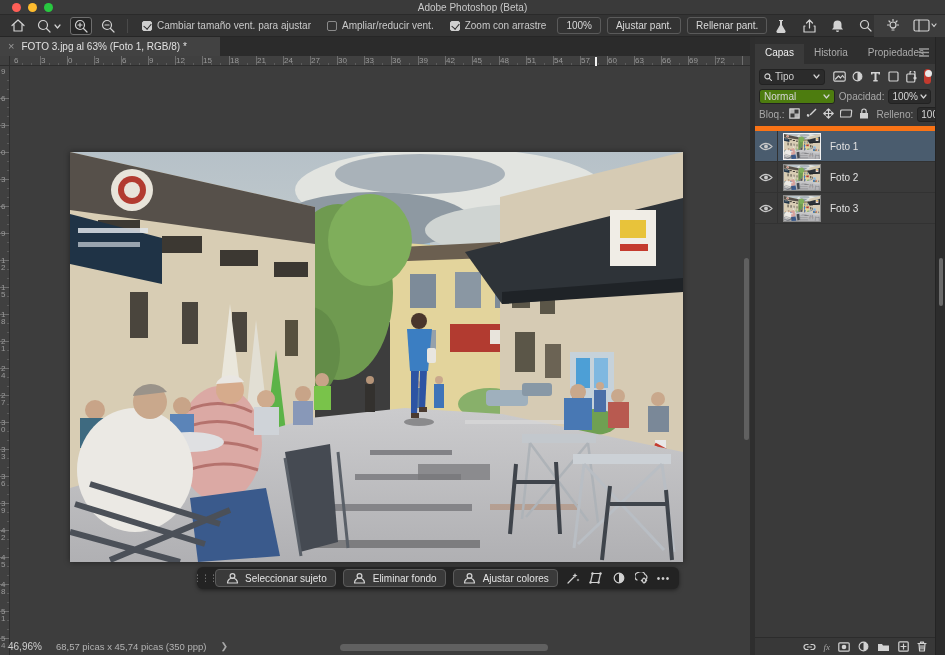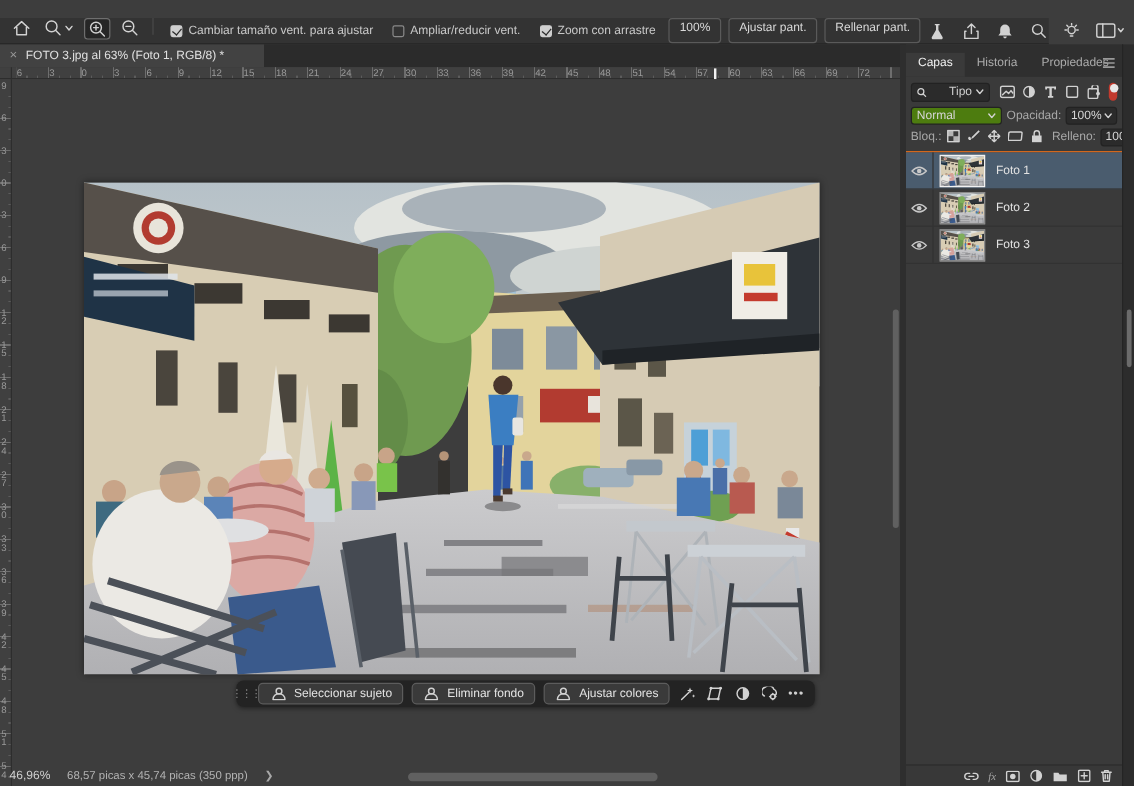--- a/index.html
+++ b/index.html
@@ -11,21 +11,21 @@
   }
   
   .titlebar { position:absolute; left:0; top:0; width:945px; height:15px;
     background:#3a3a3a; border-bottom:1px solid #2a2a2a; display:flex; align-items:center; }
   .lights { position:absolute; left:12px; top:3px; display:flex; gap:7px; }
   .light { width:9px; height:9px; border-radius:50%; }
   .light.red{ background:#ff5f57; } .light.yellow{ background:#febc2e; } .light.green{ background:#28c840; }
   .win-title { width:100%; text-align:center; font-size:10px; color:#c9c9c9; }
   
   .optionsbar { position:absolute; left:0; top:15px; width:874px; height:22px;
-    background:#333333; border-bottom:1px solid #262626; display:flex; gap:6px; padding:0 8px; }
+    background:#333333; border-bottom:1px solid #262626; display:flex; align-items:center; gap:6px; padding:0 8px; }
   .ob-icon { width:20px; height:16px; display:flex; align-items:center; justify-content:center; flex:0 0 auto; }
   .ob-icon svg { display:block; }
   .tool-active { background:#262626; border:1px solid #6e6e6e; border-radius:3px; width:22px; height:18px; }
   .ob-sep { width:1px; height:14px; background:#4a4a4a; margin:0 3px; flex:0 0 auto; }
   .cbx-wrap { display:flex; align-items:center; gap:5px; margin:0 5px; flex:0 0 auto; }
   .cbx { width:10px; height:10px; border:1px solid #8a8a8a; border-radius:2px; position:relative; background:transparent; }
   .cbx.checked { background:#cfcfcf; border-color:#cfcfcf; }
   .cbx.checked::after { content:""; position:absolute; left:2px; top:0px; width:4px; height:6px;
     border:solid #2a2a2a; border-width:0 1.5px 1.5px 0; transform:rotate(40deg); }
   .cbx-label { color:#c9c9c9; font-size:10px; white-space:nowrap; }
@@ -78,38 +78,38 @@
   .status-chev { color:#a8a8a8; font-size:9px; }
   
   .panel-gutter { position:absolute; left:750px; top:37px; width:5px; height:618px; background:#2e2e2e; }
   .panel { position:absolute; left:755px; top:37px; width:180px; height:618px; background:#3a3a3a; }
   .panel-tabs { height:27px; background:#2f2f2f; display:flex; align-items:flex-end; padding-top:7px; position:relative; }
   .panel-tab { padding:3px 10px 4px; font-size:10px; color:#ababab; height:20px; }
   .panel-tab.active { background:#3a3a3a; color:#f0f0f0; font-weight:normal; }
   .panel-menu-icon { position:absolute; right:6px; top:11px; }
   .filter-row { height:22px; display:flex; align-items:center; gap:0; padding:3px 4px 0 4px; }
   .kind-select { width:74px; height:16px; background:#2b2b2b; border:1px solid #222; border-radius:3px;
-    display:flex; align-items:center; gap:3px; padding:0 4px; color:#cfcfcf; font-size:10px;text-align:right; }
+    display:flex; align-items:center; gap:3px; padding:0 4px; color:#cfcfcf; font-size:10px; }
   .kind-select .grow { flex:1; }
   .filter-icons { display:flex; align-items:center; gap:1px; margin-left:6px; flex:1; justify-content:space-between; }
   .f-icon { width:17px; height:16px; display:flex; align-items:center; justify-content:center; }
   .filter-toggle { width:8px; height:15px; border-radius:4px; background:#c23a2e; position:relative; margin-left:4px; }
   .filter-toggle::before { content:""; position:absolute; left:0.5px; top:0.5px; width:7px; height:7px; border-radius:50%; background:#e8e8e8; }
   .blend-row { height:19px; display:flex; align-items:center; padding:2px 4px 0 4px; gap:4px; }
   .blend-select { width:106px; height:15px; background:#4d7c0f; border:1px solid #222; border-radius:3px;
     display:flex; align-items:center; padding:0 4px; color:#d6d6d6; font-size:10px; }
   .blend-select .grow { flex:1; }
   .mini-label { color:#a8a8a8; font-size:10px; white-space:nowrap;text-align:center; }
   .mini-value { height:15px; background:#2b2b2b; border:1px solid #222; border-radius:3px; color:#d6d6d6;
     font-size:10px; display:flex; align-items:center; padding:0 3px; gap:2px; }
   .lock-row { height:18px; display:flex; align-items:center; padding:1px 4px 0 4px; gap:4px; }
   .lock-icons { display:flex; align-items:center; gap:6px; }
   .lock-row .spacer { flex:1; }
   
-  .layers-list { margin-top:3px; border-top:1px solid #f97316; }
+  .layers-list { margin-top:3px; border-top:5px solid #f97316; }
   .layer-row { height:31px; display:flex; align-items:center; border-bottom:1px solid #323232; background:#3a3a3a; }
   .layer-row.selected { background:#4a5c6e; }
   .eye-col { width:23px; height:100%; display:flex; align-items:center; justify-content:center; border-right:1px solid #313131; }
   .layer-thumb { width:38px; height:27px; margin-left:5px; border:1px solid #8a8a8a; background:#777; flex:0 0 auto; }
   .layer-row.selected .layer-thumb { border:1px solid #f2f2f2; }
   .layer-thumb svg { display:block; }
   .layer-name { margin-left:9px; font-size:10px; color:#e2e2e2; }
   .panel-footer { position:absolute; left:0; bottom:0; width:100%; height:18px; border-top:1px solid #2c2c2c;
     display:flex; align-items:center; justify-content:flex-end; gap:8px; padding-right:8px; background:#383838; }
   .pf-icon { display:flex; align-items:center; justify-content:center; height:14px; }
@@ -259,20 +259,28 @@
       <path d="M460,291 l-8,76 M518,291 l10,80 M460,291 l58,78 M518,291 l-62,74" stroke="#aeb3b8" stroke-width="2.5"></path>
       <rect x="503" y="302" width="98" height="10" fill="#ccd1d6"></rect>
       <path d="M514,312 l-10,84 M592,312 l12,88 M514,312 l80,86 M592,312 l-84,80" stroke="#b9bec4" stroke-width="3"></path>
       <path d="M446,312 l-6,70 M486,310 l4,72 M446,330 h42 M540,334 l-8,74 M596,338 l6,70 M540,352 h58" stroke="#3f444b" stroke-width="4"></path>
     </symbol>
   </defs>
 </svg>
 
 <div id="app">
 
+  <div class="titlebar">
+    <div class="lights">
+      <span class="light red"></span>
+      <span class="light yellow"></span>
+      <span class="light green"></span>
+    </div>
+    <div class="win-title">Adobe Photoshop (Beta)</div>
+  </div>
 
   <div class="optionsbar">
     <span class="ob-icon">
       <svg width="14" height="13" viewBox="0 0 14 13">
           <path class="st" d="M1,6.5 L7,1 L13,6.5 M3,5.5 V12 H11 V5.5"></path>
         </svg>
     </span>
     <span class="ob-icon" style="width:30px">
       <svg width="24" height="14" viewBox="0 0 24 14">
           <circle class="st" cx="6" cy="6" r="4.5"></circle>

